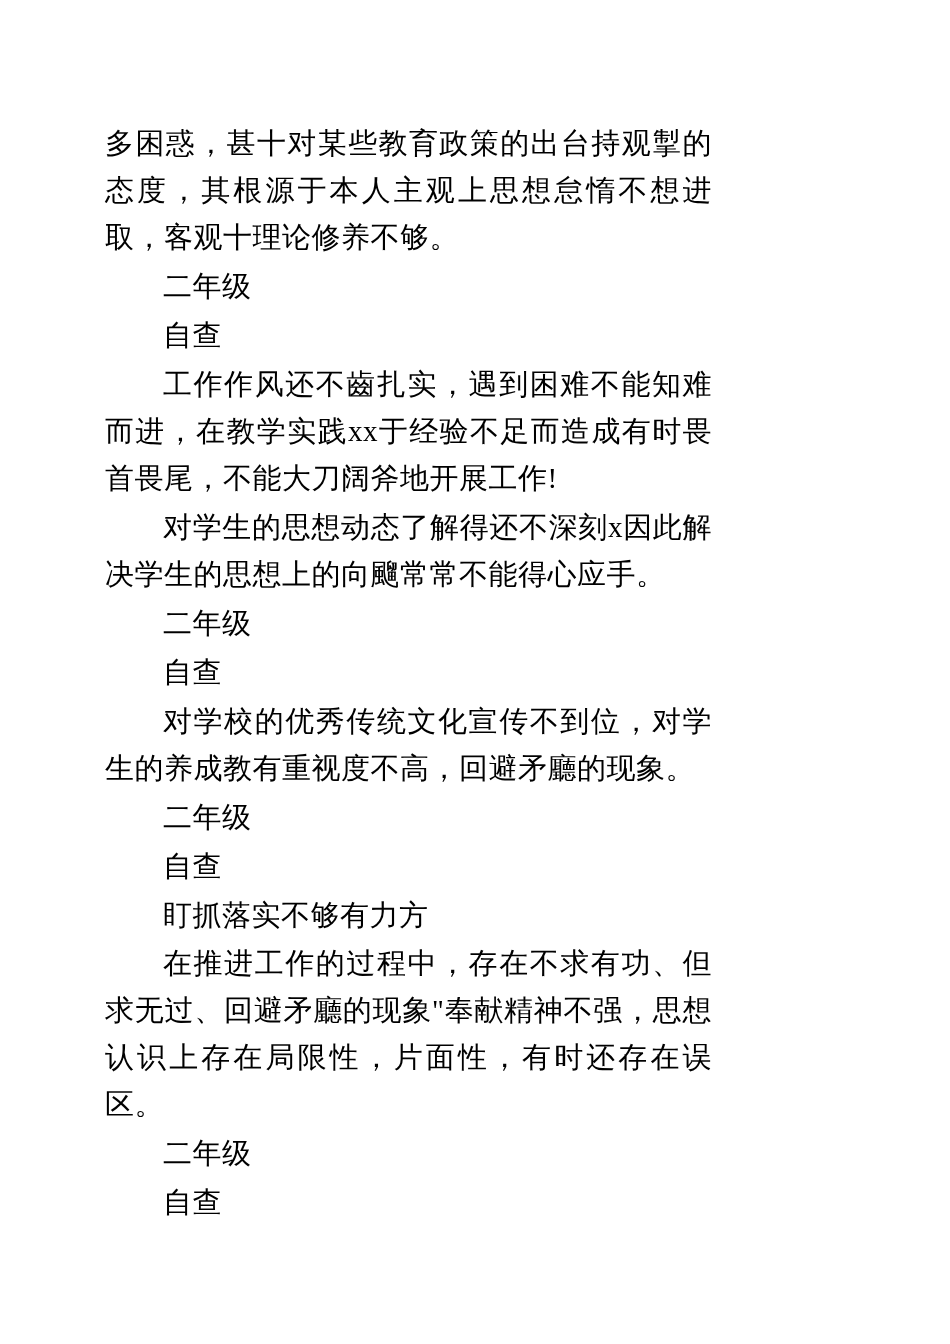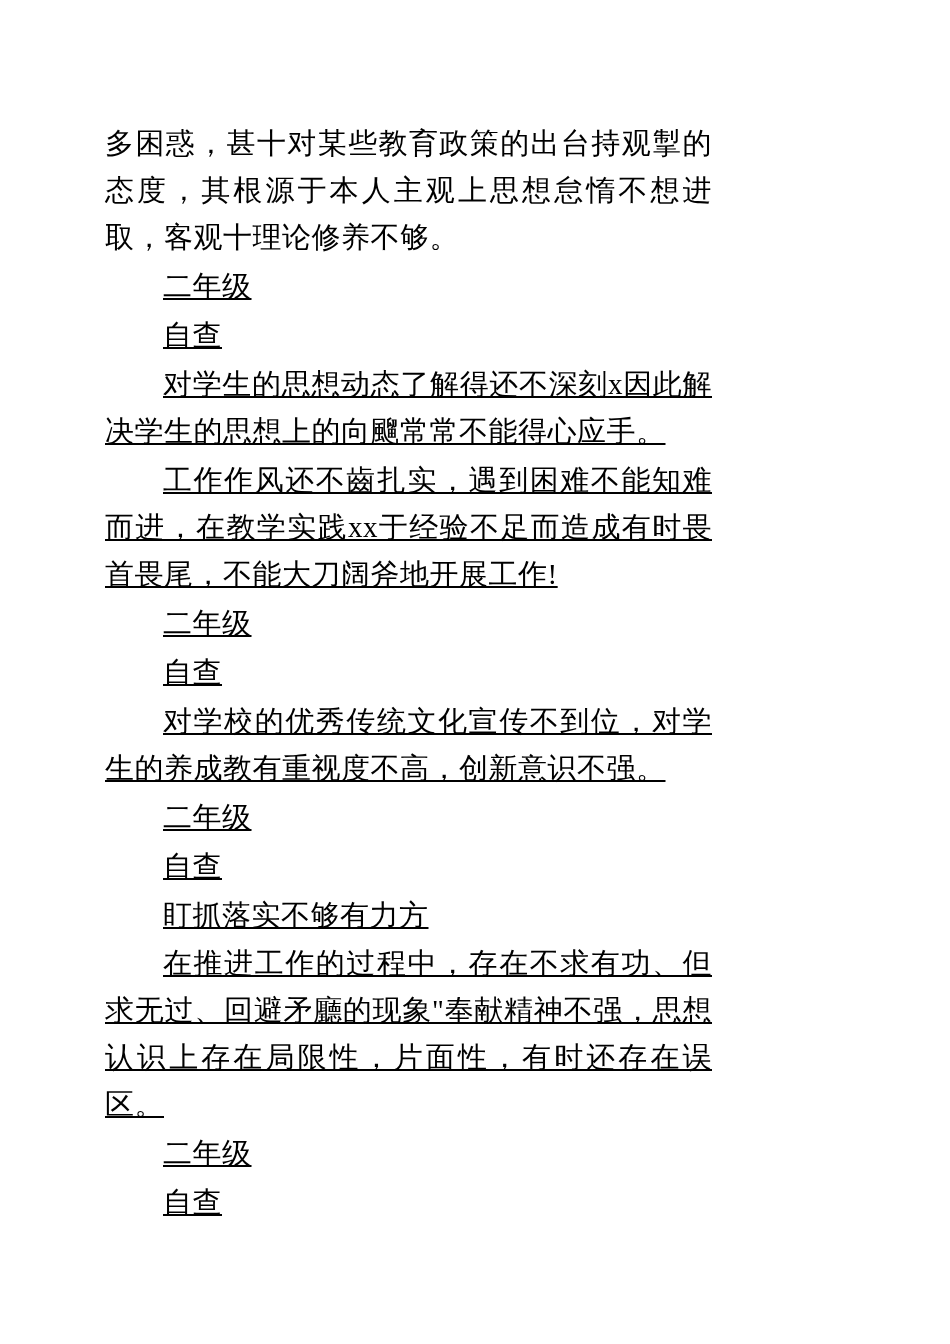--- a/index.html
+++ b/index.html
@@ -26,36 +26,35 @@
     text-align: justify;
     letter-spacing: 0.5px;
   }
   .para {
     margin: 0 0 2px 0;
     text-indent: 0;
   }
   .para-indent {
     margin: 0 0 2px 0;
     text-indent: 58px;
-    text-decoration: underline;
   }
 </style>
 </head>
 <body>
 
 <div class="page">
   <div class="doc-body">
     <p class="para">多困惑，甚十对某些教育政策的出台持观掣的态度，其根源于本人主观上思想怠惰不想进取，客观十理论修养不够。</p>
     <p class="para-indent">二年级</p>
     <p class="para-indent">自查</p>
+    <p class="para-indent">工作作风还不齒扎实，遇到困难不能知难而进，在教学实践xx于经验不足而造成有时畏首畏尾，不能大刀阔斧地开展工作!</p>
     <p class="para-indent">对学生的思想动态了解得还不深刻x因此解决学生的思想上的向飀常常不能得心应手。</p>
-    <p class="para-indent">工作作风还不齒扎实，遇到困难不能知难而进，在教学实践xx于经验不足而造成有时畏首畏尾，不能大刀阔斧地开展工作!</p>
     <p class="para-indent">二年级</p>
     <p class="para-indent">自查</p>
-    <p class="para-indent">对学校的优秀传统文化宣传不到位，对学生的养成教有重视度不高，创新意识不强。</p>
+    <p class="para-indent">对学校的优秀传统文化宣传不到位，对学生的养成教有重视度不高，回避矛廳的现象。</p>
     <p class="para-indent">二年级</p>
     <p class="para-indent">自查</p>
     <p class="para-indent">盯抓落实不够有力方</p>
     <p class="para-indent">在推进工作的过程中，存在不求有功、但求无过、回避矛廳的现象"奉献精神不强，思想认识上存在局限性，片面性，有时还存在误区。</p>
     <p class="para-indent">二年级</p>
     <p class="para-indent">自查</p>
   </div>
 </div>
 
 </body></html>

